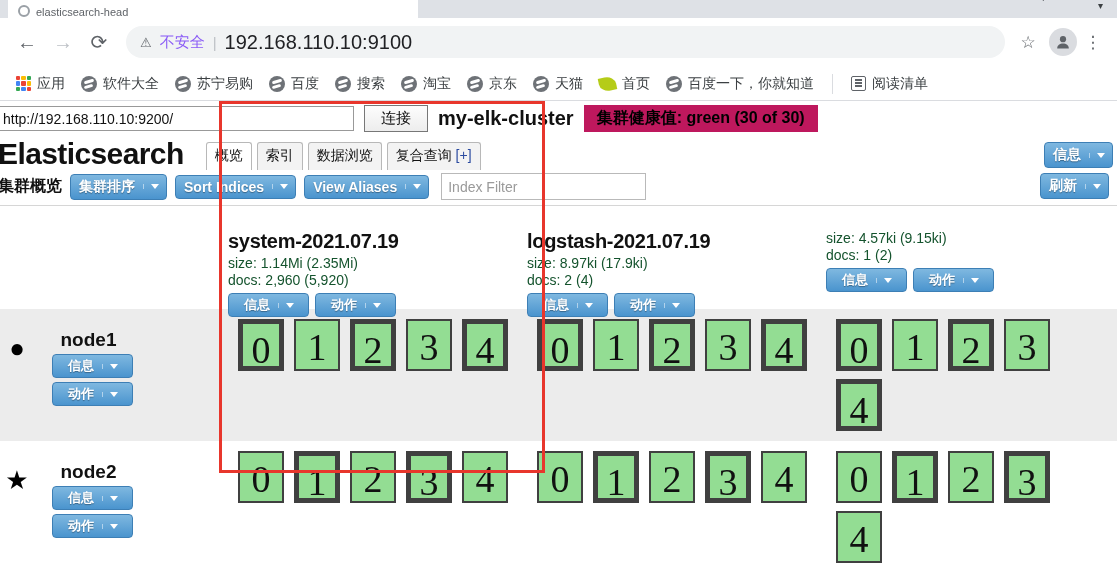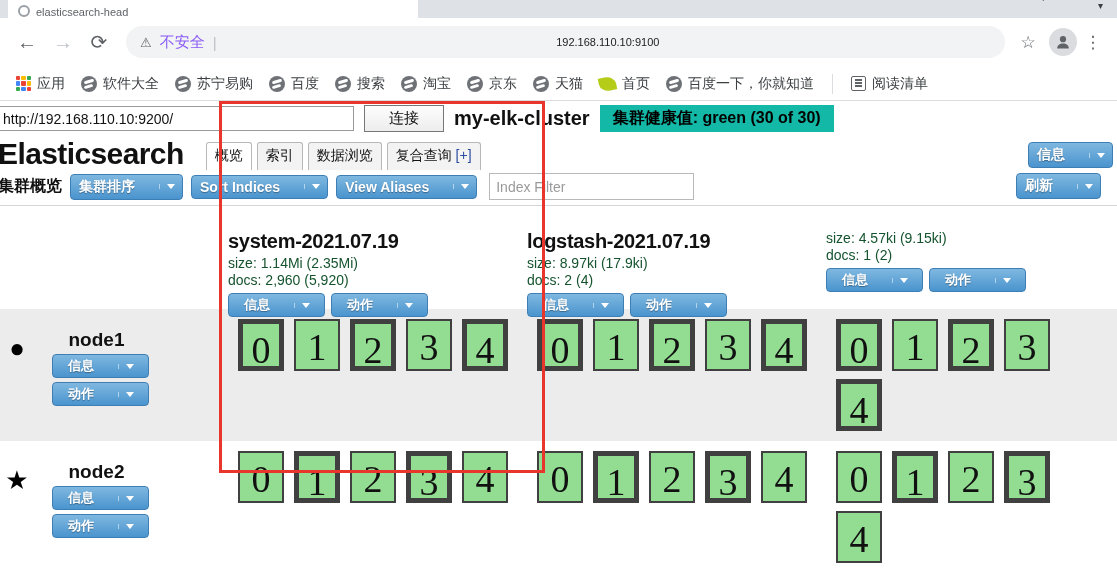--- a/index.html
+++ b/index.html
@@ -86,24 +86,23 @@
     align-items: center;
     padding: 0 14px;
     margin: 0 6px 0 8px;
     gap: 8px;
     min-width: 0;
   }
   #not-secure-icon { font-size: 13px; color: #5f6368; line-height: 1; }
   #not-secure-text { font-size: 15px; color: #8b5cf6; white-space: nowrap; }
   #omnibox-sep { color: #bdc1c6; font-size: 15px; }
   #omnibox-url {
-    font-size: 11px; color: #202124;
+    font-size: 20px; color: #202124;
     white-space: nowrap; overflow: hidden; text-overflow: ellipsis;
     flex: 1 1 auto;
-    text-align: center;
   }
   #star-btn { width: 30px; height: 30px; display:flex; align-items:center; justify-content:center; font-size: 17px; color: #5f6368; flex:0 0 auto;}
   #avatar-btn {
     width: 28px; height: 28px; border-radius: 50%;
     background: #dadce0;
     display:flex; align-items:center; justify-content:center;
     flex: 0 0 auto; margin-left: 4px;
     color: #5f6368;
   }
   #menu-btn { width: 28px; height:30px; display:flex; align-items:center; justify-content:center; color:#5f6368; font-size:17px; flex:0 0 auto;}
@@ -194,30 +193,30 @@
     font-family: "Liberation Sans", sans-serif;
     margin-left: -2px;
   }
   #es-connect-btn {
     height: 27px;
     min-width: 50px;
     border: 1px solid #777;
     background: linear-gradient(#fdfdfd, #ededed);
     font-size: 15px;
     color: #111;
-    padding: 2px 24px;
+    padding: 2px 16px;
     cursor: pointer;
     font-family: "Liberation Sans", sans-serif;
   }
   #es-cluster-name {
     font-size: 20px; font-weight: bold; color: #111;
     white-space: nowrap;
   }
   #es-health-badge {
-    background: #14b8a6;
+    background: #be185d;
     color: #000;
     font-weight: bold;
     font-size: 16px;
     padding: 3px 13px;
     white-space: nowrap;
   }
 
   #es-title-row {
     display: flex; align-items: flex-end;
     gap: 0;
@@ -245,21 +244,21 @@
     cursor: pointer;
     white-space: nowrap;
   }
   .es-tab.active { background: #ffffff; }
   .es-tab .plus { color: #2b4ba0; }
   #es-info-btn-wrap {
     position: absolute; right: 4px; bottom: 2px;
   }
 
   .btn-blue {
-    display: inline-flex; align-items: center; gap: 16px;
+    display: inline-flex; align-items: center; gap: 0;
     background: linear-gradient(#7fb8e0, #4a94ce);
     border: 1px solid #3d7fb5;
     border-radius: 4px;
     color: #ffffff;
     font-weight: bold;
     font-size: 14px;
     padding: 3px 8px;
     cursor: pointer;
     text-shadow: 0 1px 1px rgba(0,0,0,.35);
     white-space: nowrap;
@@ -295,21 +294,21 @@
     width: 205px; height: 27px;
     border: 1px solid #b9b9b9;
     background: #fff;
     font-size: 14px;
     color: #111;
     padding: 2px 6px;
     margin-left: 4px;
     font-family: "Liberation Sans", sans-serif;
   }
   #es-index-filter::placeholder { color: #9a9a9a; }
-  #es-refresh-wrap { position: absolute; right: 16px; top: 3px; }
+  #es-refresh-wrap { position: absolute; right: 8px; top: 3px; }
 
   
   #grid {
     position: relative;
     margin-top: 16px;
   }
   .grid-row { display: flex; }
   #header-row { height: 87px; }
   #header-row .node-cell { background: #ffffff; }
   .node-cell {

